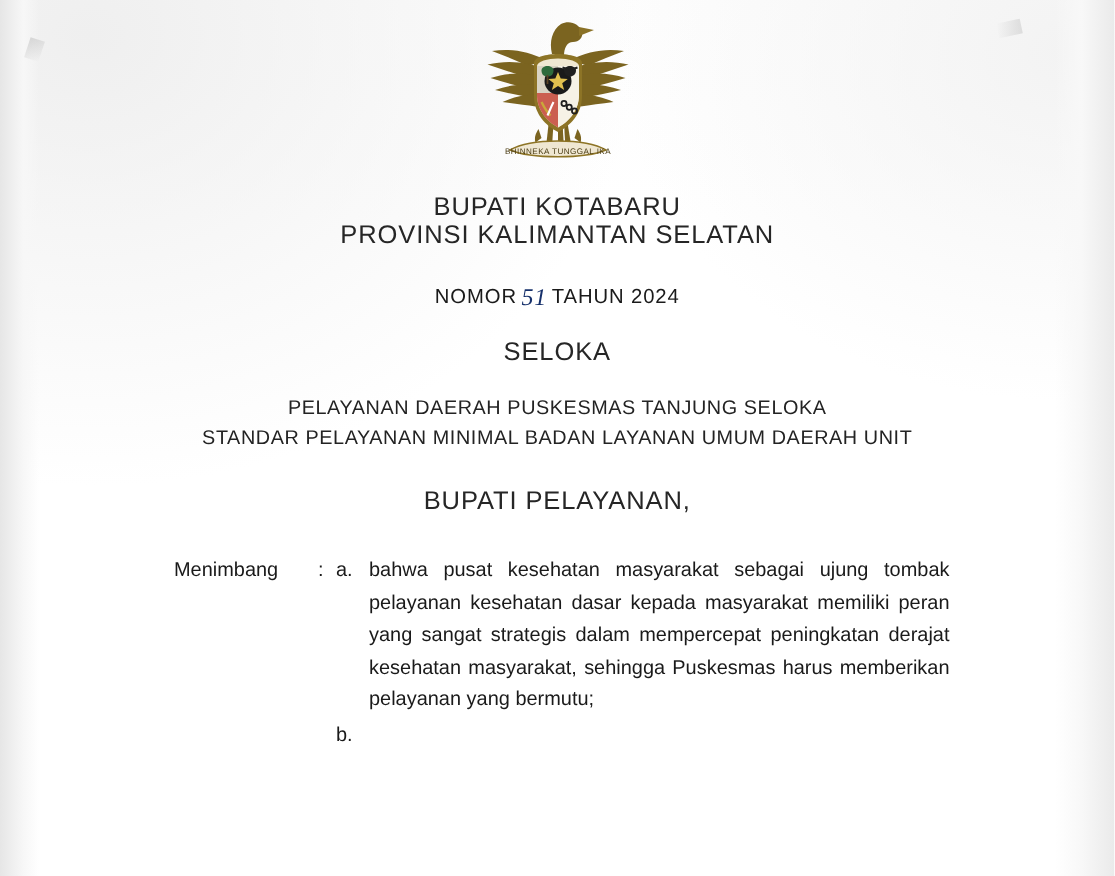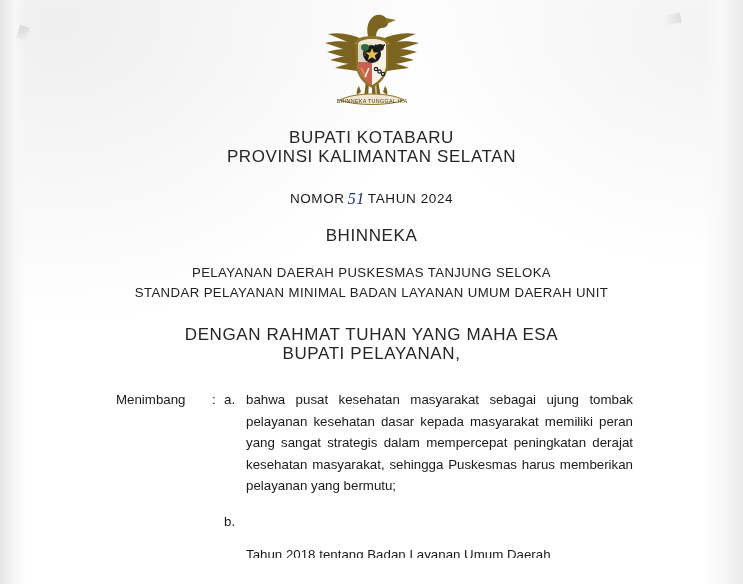--- a/index.html
+++ b/index.html
@@ -110,21 +110,21 @@
     letter-spacing: .4px;
     line-height: 20px;
     color: #232323;
   }
 
   
   .considerans {
     margin-top: 26px;
     display: grid;
     grid-template-columns: 58px 96px 12px 22px 1fr;
-    row-gap: 12px;
+    row-gap: 0;
     font-size: 13.3px;
     line-height: 21.5px;
   }
   .cons-label {
     grid-column: 2;
     white-space: nowrap;
   }
   .cons-colon {
     grid-column: 3;
     text-align: left;
@@ -235,40 +235,38 @@
     <div class="center t-head">PROVINSI KALIMANTAN SELATAN</div>
 
     <div class="gap-22"></div>
 
     <div class="center nomor-line">
       <span>NOMOR</span><span class="handwritten">51</span><span>TAHUN 2024</span>
     </div>
 
     <div class="gap-18"></div>
 
-    <div class="center t-head">BHINNEKA</div>
+    <div class="center t-head">SELOKA</div>
 
     <div class="gap-18"></div>
 
     <div class="center title-line">PELAYANAN DAERAH PUSKESMAS TANJUNG SELOKA</div>
     <div class="center title-line">STANDAR PELAYANAN MINIMAL BADAN LAYANAN UMUM DAERAH UNIT</div>
 
     <div class="gap-22"></div>
 
-    <div class="center t-head">DENGAN RAHMAT TUHAN YANG MAHA ESA</div>
     <div class="center t-head">BUPATI PELAYANAN,</div>
 
     <div class="considerans">
       <div class="cons-label">Menimbang</div>
       <div class="cons-colon">:</div>
       <div class="cons-letter">a.</div>
       <div class="cons-text">bahwa pusat kesehatan masyarakat sebagai ujung tombak pelayanan kesehatan dasar kepada masyarakat memiliki peran yang sangat strategis dalam mempercepat peningkatan derajat kesehatan masyarakat, sehingga Puskesmas harus memberikan pelayanan yang bermutu;</div>
 
       <div class="cons-letter row-b">b.</div>
 
       <div class="cons-letter"></div>
-      <div class="cons-text clip-last">Tahun 2018 tentang Badan Layanan Umum Daerah</div>
     </div>
 
   </div>
 
   <div class="fade-bottom"></div>
 </div>
 
 </body></html>

